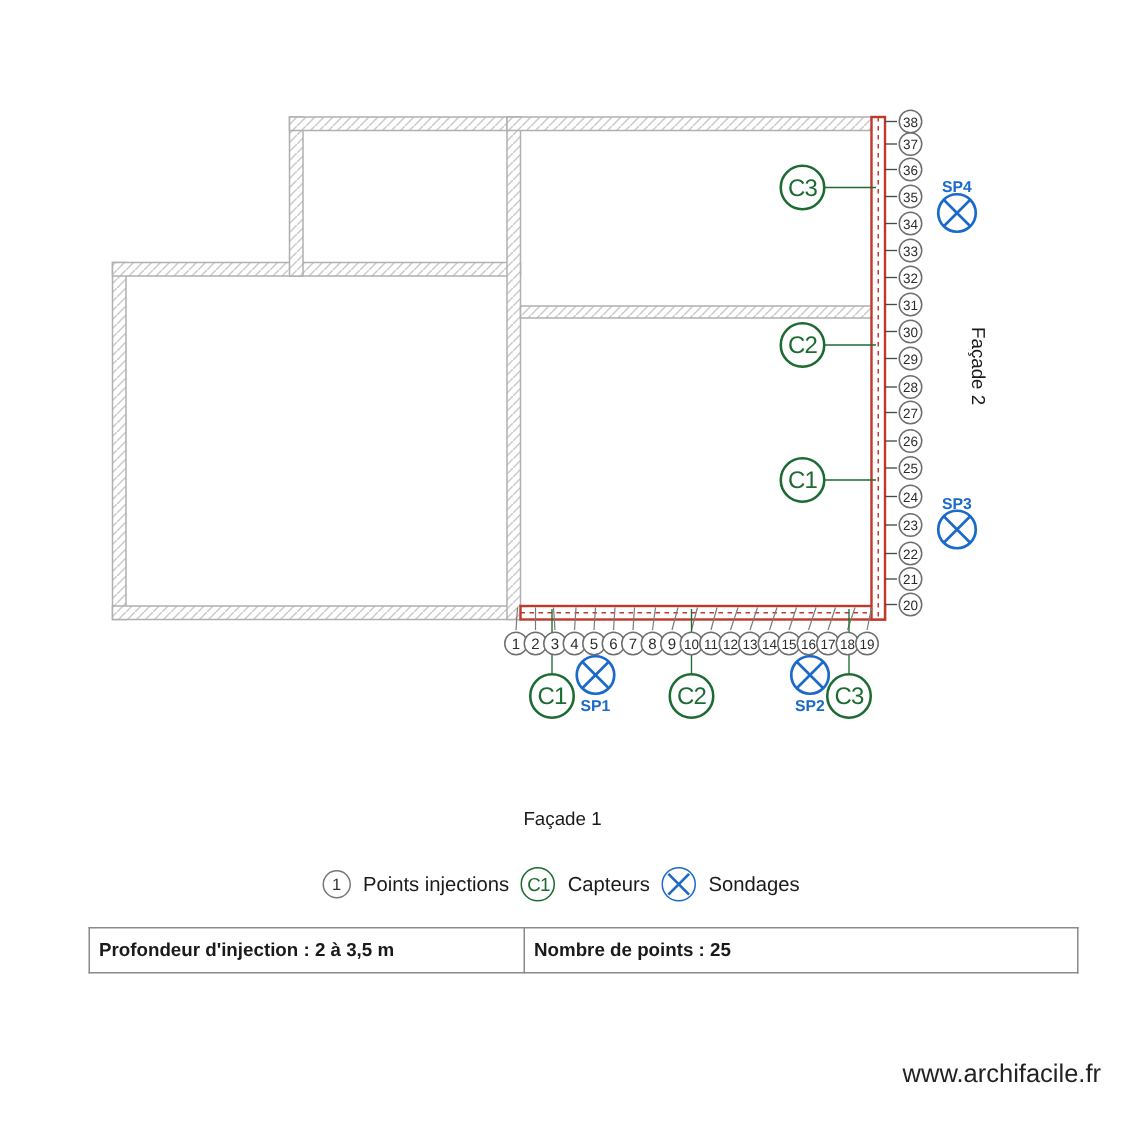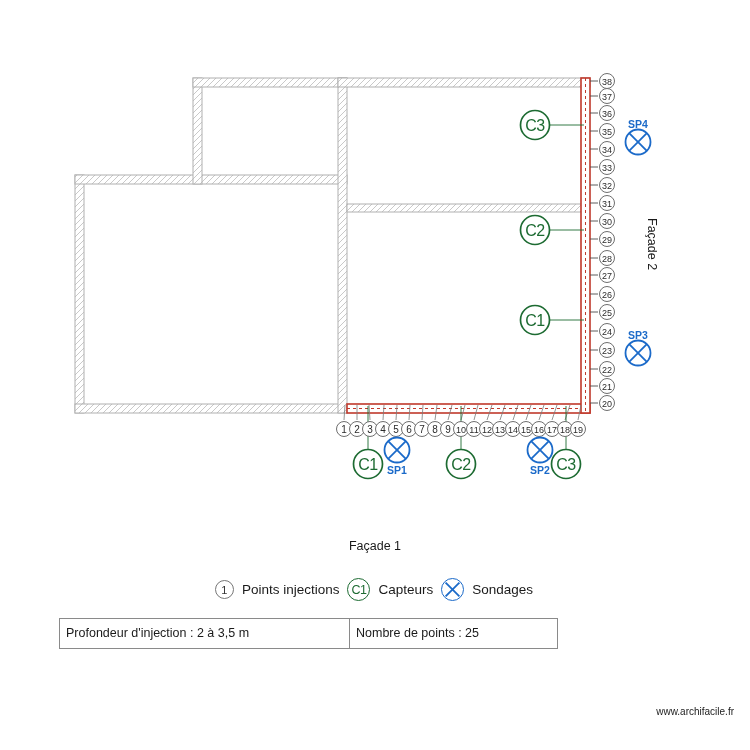--- a/index.html
+++ b/index.html
@@ -36,36 +36,36 @@
   .lg-son{
     width:23px;height:23px;border-radius:50%;
     border:1.6px solid #1b6ac9;display:inline-flex;
     align-items:center;justify-content:center;
     font-size:13px;color:#1b6ac9;box-sizing:border-box;
     font-weight:600;position:relative;
   }
 
   
   .info-table{
-    position:absolute;left:59px;top:618px;width:499px;
-    border-collapse:collapse;font-size:12.5px;
+    position:absolute;left:59px;top:618px;width:660px;
+    border-collapse:collapse;font-size:12.5px;font-weight:bold;
   }
   .info-table td{
     border:1px solid #8a8a8a;
     padding:5px 6px 6px 6px;
     height:18px;
     vertical-align:middle;
     white-space:nowrap;
   }
   .info-table td.c0{width:277px;}
 
   
   .footer{
     position:absolute;right:16px;top:706px;
-    font-size:10px;color:#222;
+    font-size:17px;color:#222;
   }
 
   
   .facade1{
     position:absolute;left:0;top:495px;width:750px;
     text-align:center;font-size:12.5px;margin-top:44px;
   }
   .facade2{
     position:absolute;left:659px;top:218px;
     font-size:12.5px;

